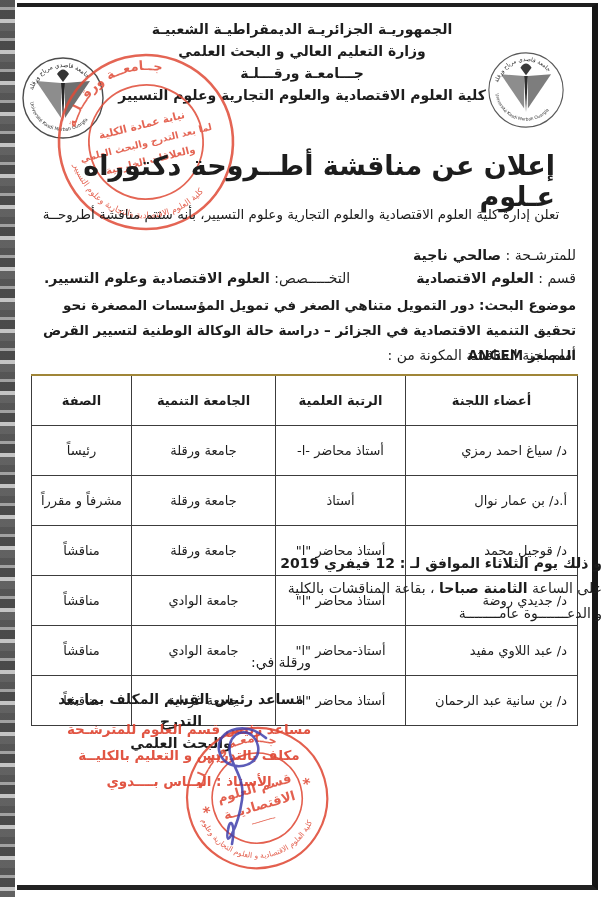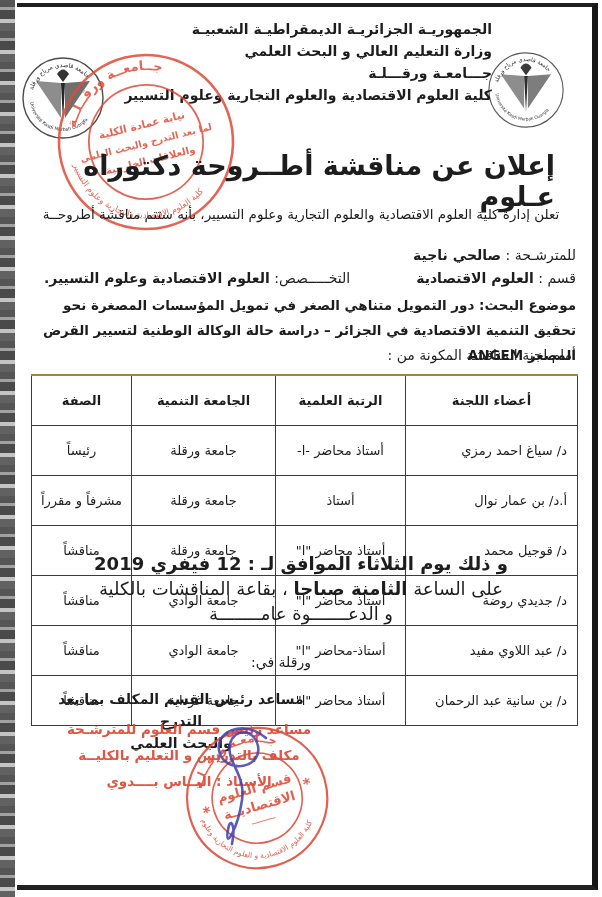--- a/index.html
+++ b/index.html
@@ -14,21 +14,21 @@
     background:repeating-linear-gradient(180deg,#2b2b2b 0 7px,#8a8a8a 7px 10px,#1d1d1d 10px 19px,#b5b5b5 19px 23px,#3a3a3a 23px 31px);
     opacity:.8;
   }
   
   .frame{
     position:absolute;left:17px;top:3px;right:4px;bottom:7px;
     border-top:4px solid #1f1f1f;border-right:6px solid #161616;border-bottom:5px solid #222;
   }
   .rtl{direction:rtl;unicode-bidi:embed;}
   .header{
-    position:absolute;top:18px;left:112px;width:380px;text-align:right;
+    position:absolute;top:18px;left:112px;width:380px;text-align:center;
     font-size:14px;font-weight:bold;line-height:22px;
   }
   .doc-title{
     position:absolute;top:150px;left:45px;width:510px;text-align:right;
     font-size:27px;font-weight:bold;letter-spacing:0;
   }
   .intro{
     position:absolute;top:202px;left:26px;width:550px;text-align:center;
     font-size:13.5px;line-height:25px;
   }
@@ -38,21 +38,21 @@
   .committee-intro{position:absolute;top:347px;right:26px;font-size:14px;}
   table.committee{
     position:absolute;top:374px;left:31px;border-collapse:collapse;font-size:13px;
     border:1px solid #3c3c3c;border-top:2px solid #a08638;
   }
   table.committee th,table.committee td{
     border:1px solid #3c3c3c;text-align:center;height:21px;padding:14px 4px;font-weight:normal;
   }
   table.committee th{font-weight:bold;border-top:2px solid #a08638;}
   table.committee td.name-cell{text-align:right;padding-right:10px;}
-  .schedule{position:absolute;top:551px;left:0;width:602px;text-align:center;font-size:18px;line-height:25px;}
+  .schedule{position:absolute;top:551px;left:0;width:602px;font-size:14px;line-height:25px;}
   .schedule .l1{font-weight:bold;}
   .place-line{position:absolute;top:654px;left:226px;width:110px;text-align:center;font-size:14px;}
   .position-block{position:absolute;top:688px;left:52px;width:258px;text-align:center;font-size:14px;line-height:22px;font-weight:bold;}
   .red-stamp-text{
     position:absolute;top:716px;left:64px;width:250px;text-align:center;
     font-size:13.5px;font-weight:bold;line-height:26px;color:#df4734;opacity:.92;
   }
   .stamp-svg{position:absolute;pointer-events:none;}
   b{font-weight:bold;}
 </style>

